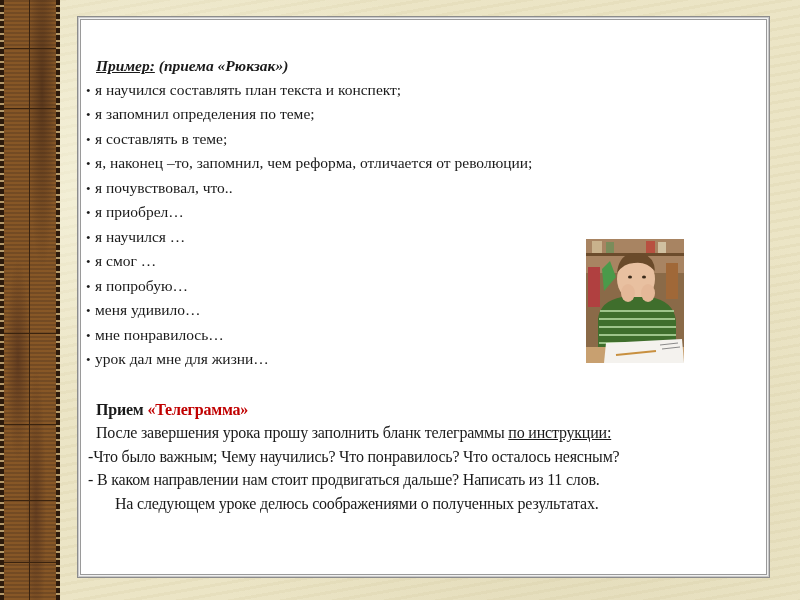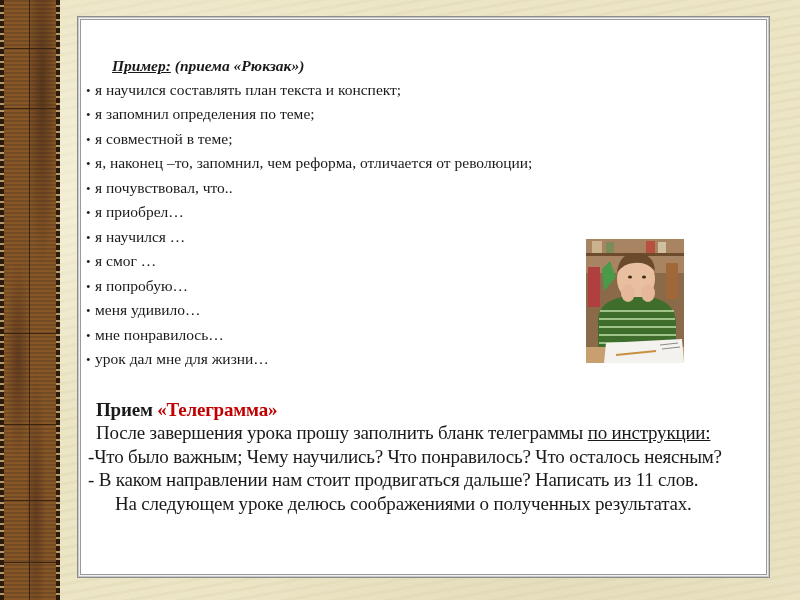--- a/index.html
+++ b/index.html
@@ -34,26 +34,26 @@
     .frame-inner {
       width: 100%; height: 100%; box-sizing: border-box;
       border: 1px solid #9a9a9a; background: #ffffff; position: relative;
       outline: 1px solid #f0f0f0;
     }
     .content {
       position: absolute; left: 0; top: 34px; right: 0;
       font-size: 15.5px; color: #1a1a1a; line-height: 23.5px;
     }
     .content .line { white-space: nowrap; }
-    .title-line { padding-left: 15px; font-style: italic; font-weight: bold; margin-left: 16px; }
+    .title-line { padding-left: 15px; font-style: italic; font-weight: bold; }
     .title-line .u { text-decoration: underline; }
     .bullet { padding-left: 5px; }
     .bullet .dot { display: inline-block; width: 9px; font-size: 13px; }
     .telegram { margin-top: 26px; font-family: "Liberation Serif", serif; transform-origin: left top; }
-    .tele-line { white-space: nowrap; font-size: 19px; line-height: 23.5px; letter-spacing: -0.2px; }
+    .tele-line { white-space: nowrap; font-size: 16px; line-height: 23.5px; letter-spacing: -0.2px; }
     .tele-title { padding-left: 15px; font-weight: bold; }
     .tele-title .red { color: #c00000; }
     .u2 { text-decoration: underline; }
     .photo {
       position: absolute; left: 505px; top: 219px; width: 98px; height: 124px;
       background: #7a5a3a; overflow: hidden;
     }
   </style>
 </head>
 <body>
@@ -71,21 +71,21 @@
 </div>
 
 <div class="frame">
   <div class="frame-inner">
     <div class="content">
       <div class="line title-line">
         <span class="u">Пример:</span><span> (приема «Рюкзак»)</span>
       </div>
       <div class="line bullet"><span class="dot">•</span><span>я научился составлять план текста и конспект;</span></div>
       <div class="line bullet"><span class="dot">•</span><span>я запомнил определения по теме;</span></div>
-      <div class="line bullet"><span class="dot">•</span><span>я совместной в теме;</span></div>
+      <div class="line bullet"><span class="dot">•</span><span>я составлять в теме;</span></div>
       <div class="line bullet"><span class="dot">•</span><span>я, наконец –то, запомнил, чем реформа, отличается от революции;</span></div>
       <div class="line bullet"><span class="dot">•</span><span>я почувствовал, что..</span></div>
       <div class="line bullet"><span class="dot">•</span><span>я приобрел…</span></div>
       <div class="line bullet"><span class="dot">•</span><span>я научился …</span></div>
       <div class="line bullet"><span class="dot">•</span><span>я  смог …</span></div>
       <div class="line bullet"><span class="dot">•</span><span>я попробую…</span></div>
       <div class="line bullet"><span class="dot">•</span><span>меня удивило…</span></div>
       <div class="line bullet"><span class="dot">•</span><span>мне понравилось…</span></div>
       <div class="line bullet"><span class="dot">•</span><span>урок дал мне для жизни…</span></div>
 

